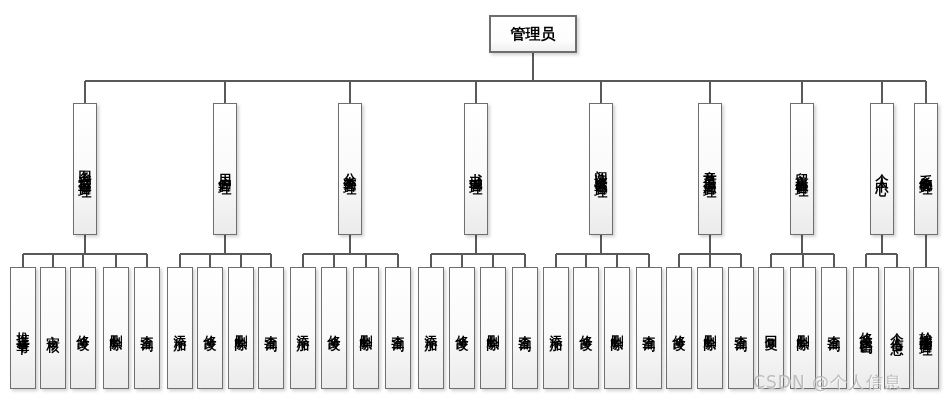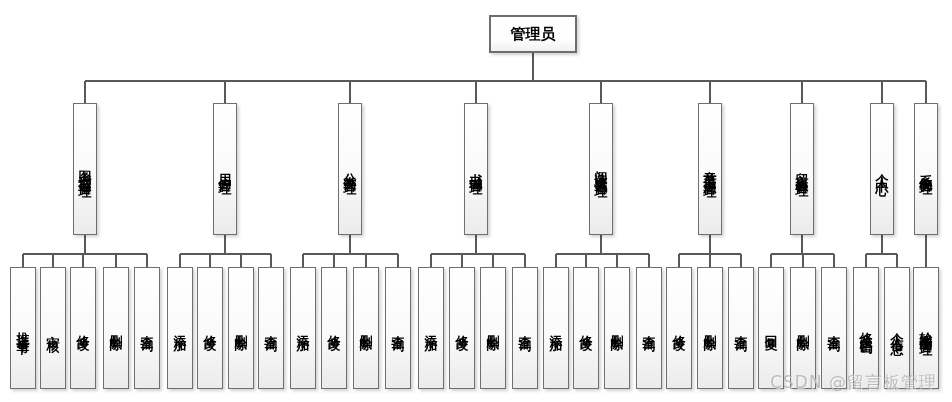--- a/index.html
+++ b/index.html
@@ -6,21 +6,20 @@
     margin: 0; padding: 0;
     width: 952px; height: 402px;
     background: #ffffff;
     overflow: hidden;
     font-family: "DejaVu Sans", "Liberation Sans", sans-serif;
   }
   #org-chart {
     position: relative;
     width: 904px; height: 402px;
     background: #ffffff;
-    padding-left: 35px;
   }
   #connector-svg {
     position: absolute; left: 0; top: 0;
     width: 952px; height: 402px;
     z-index: 1;
   }
   .node {
     position: absolute;
     box-sizing: border-box;
     border: 1px solid #6f6f6f;
@@ -180,14 +179,14 @@
       <div class="node" style="left: 884px; top: 267px; width: 26px; height: 122px;">
         <span class="vlabel">个人信息</span>
       </div>
       <div class="node" style="left: 914px; top: 103px; width: 24px; height: 132px;">
         <span class="vlabel">系统管理</span>
       </div>
       <div class="node" style="left: 913px; top: 267px; width: 26px; height: 122px;">
         <span class="vlabel">轮播图管理</span>
       </div>
     </div>
-  <div id="watermark">CSDN @留言板管理</div>
+  <div id="watermark">CSDN @个人信息</div>
 </div>
 
 </body></html>

